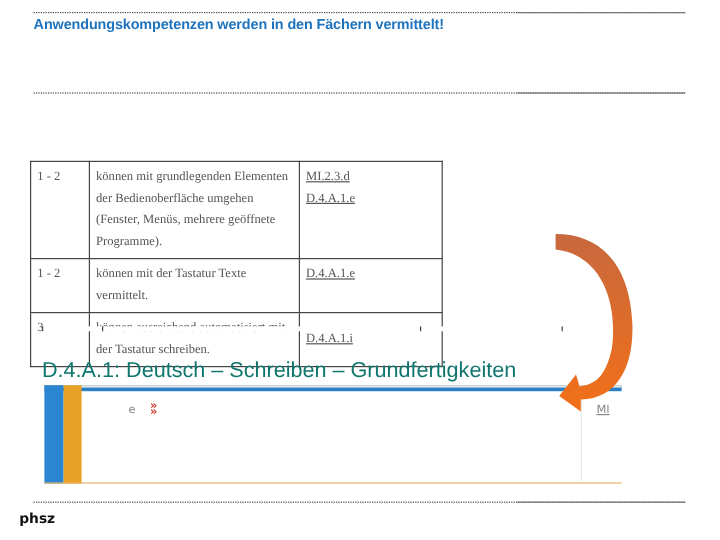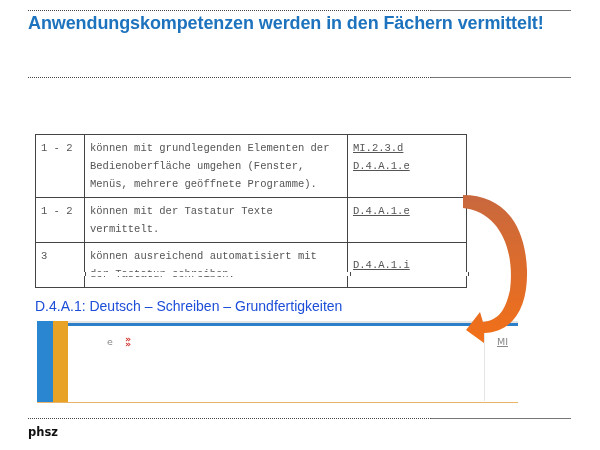--- a/index.html
+++ b/index.html
@@ -1,42 +1,42 @@
 <!DOCTYPE html>
 <html><head>
 <meta charset="utf-8">
 <style>
   html,body{margin:0;padding:0;}
   body{width:600px;height:450px;background:#fff;position:relative;overflow:hidden;font-family:"Liberation Sans",sans-serif;}
   .rule{position:absolute;left:28px;width:543px;height:0;border-top:1px dotted #444;}
   .rule::after{content:"";position:absolute;right:0;top:-1px;width:140px;border-top:1px solid #777;}
-  #title{position:absolute;left:28px;top:13px;font-size:18px;font-weight:bold;color:#1e73be;letter-spacing:-0.1px;}
-  table.comp{position:absolute;left:35px;top:134px;width:432px;border-collapse:collapse;font-family:Liberation Mono, monospace;font-size:10.5px;color:#555;}
+  #title{position:absolute;left:28px;top:13px;font-size:12px;font-weight:bold;color:#1e73be;letter-spacing:-0.1px;}
+  table.comp{position:absolute;left:25px;top:134px;width:344px;border-collapse:collapse;font-family:Liberation Serif, serif;font-size:10.5px;color:#555;}
   table.comp td{border:1px solid #444;vertical-align:top;padding:4px 5px;line-height:18px;}
   table.comp td.lvl{width:38px;}
   table.comp td.ref{width:108px;}
   table.comp a{color:#555;text-decoration:underline;display:block;}
   .cut{position:absolute;left:35px;top:272px;width:433px;height:4px;border-left:1px solid #444;background:#fff;}
   .cut .c1{position:absolute;left:49px;top:0;height:4px;border-left:1px solid #444;}
   .cut .c2{position:absolute;left:314px;top:0;height:4px;border-left:1px solid #444;}
   .cut .c3{position:absolute;left:432px;top:0;height:4px;border-left:1px solid #444;}
-  #subhead{position:absolute;left:35px;top:298px;font-size:14px;color:#1d4ed8;}
+  #subhead{position:absolute;left:35px;top:298px;font-size:18px;color:#0f766e;}
   .box{position:absolute;left:37px;top:321px;width:481px;height:82px;background:#fff;}
   .box .topline{position:absolute;left:0;top:0;width:100%;height:3px;background:#2a7fc8;border-top:2px solid #e4e4e4;}
   .box .bar-blue{position:absolute;left:0;top:0;width:16px;height:82px;background:#2a86d0;}
   .box .bar-orange{position:absolute;left:16px;top:0;width:15px;height:82px;background:#e8a326;}
   .box .bottomline{position:absolute;left:0;bottom:0;width:100%;height:1px;background:#e8b46a;}
   .box .sep{position:absolute;left:447px;top:6px;width:1px;height:74px;background:#e6e6e6;}
   .box .letter{position:absolute;left:70px;top:15px;font-family:"DejaVu Sans",sans-serif;font-size:9.5px;color:#888;}
   .box ul{position:absolute;left:88px;top:11px;margin:0;padding:0;list-style:none;font-family:"DejaVu Sans",sans-serif;font-size:9.5px;color:#888;width:355px;}
   .box li{position:relative;padding-left:11px;line-height:13px;margin-bottom:5px;}
   .box li .raquo{position:absolute;left:0;top:0;color:#d0342c;font-weight:bold;}
   .box .mi{position:absolute;left:460px;top:15px;font-family:"DejaVu Sans",sans-serif;font-size:9.5px;color:#888;text-decoration:underline;}
   #arrow{position:absolute;left:0;top:0;}
-  #footer{position:absolute;left:28px;top:425px;font-family:"DejaVu Sans",sans-serif;font-size:11.5px;font-weight:bold;color:#111;}
+  #footer{position:absolute;left:16px;top:425px;font-family:"DejaVu Sans",sans-serif;font-size:11.5px;font-weight:bold;color:#111;}
 </style>
 </head>
 <body>
 
 <div class="rule" style="top:10px;"></div>
 <div id="title">Anwendungskompetenzen werden in den Fächern vermittelt!</div>
 <div class="rule" style="top:77px;"></div>
 
 <table class="comp">
   <tbody>

